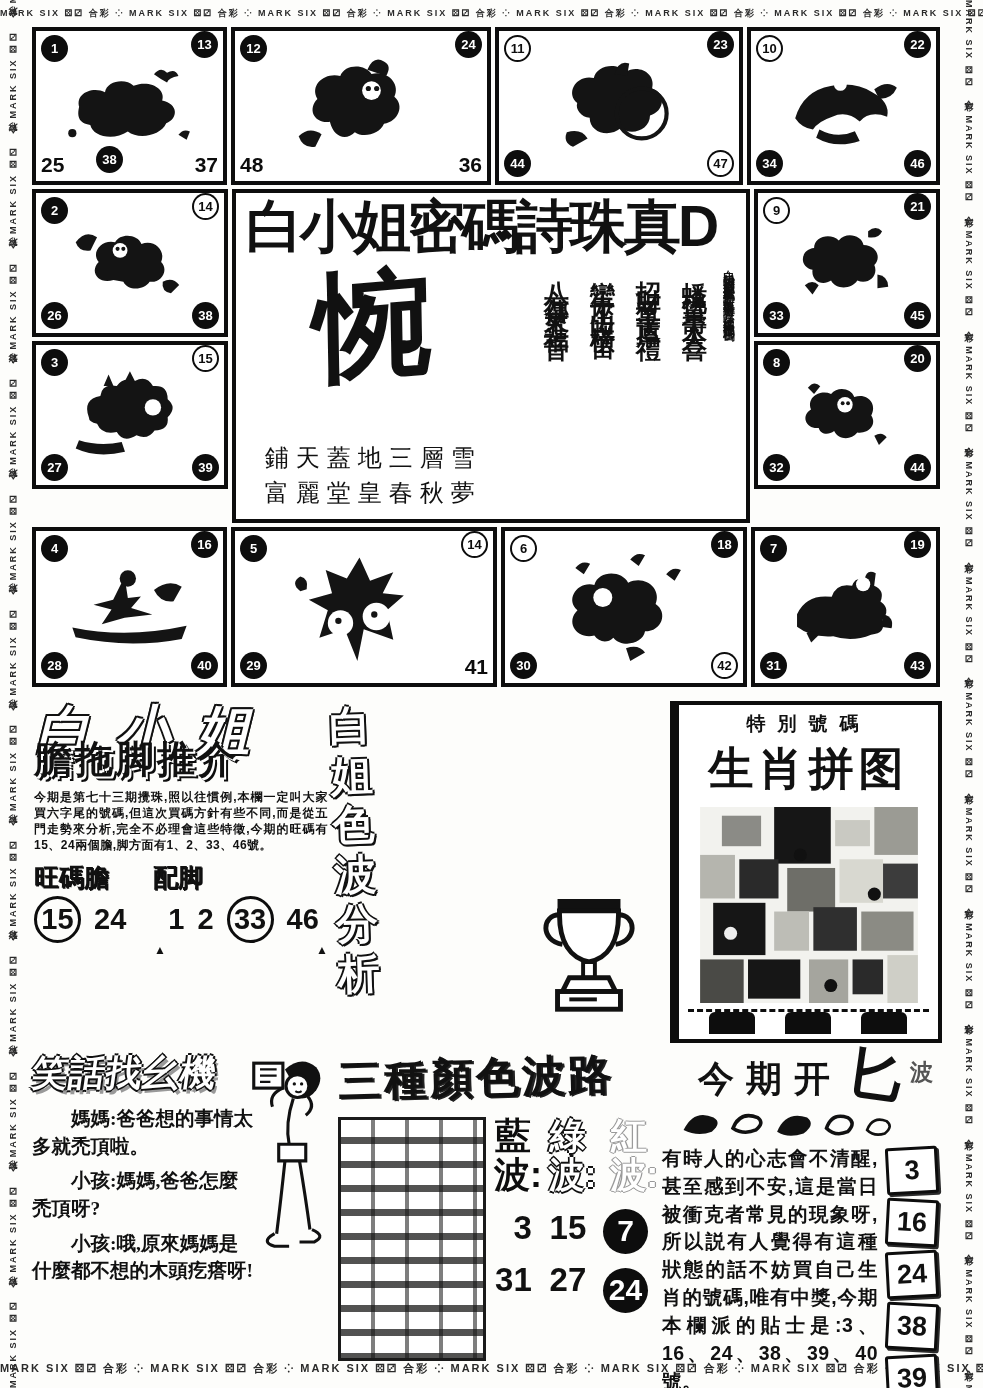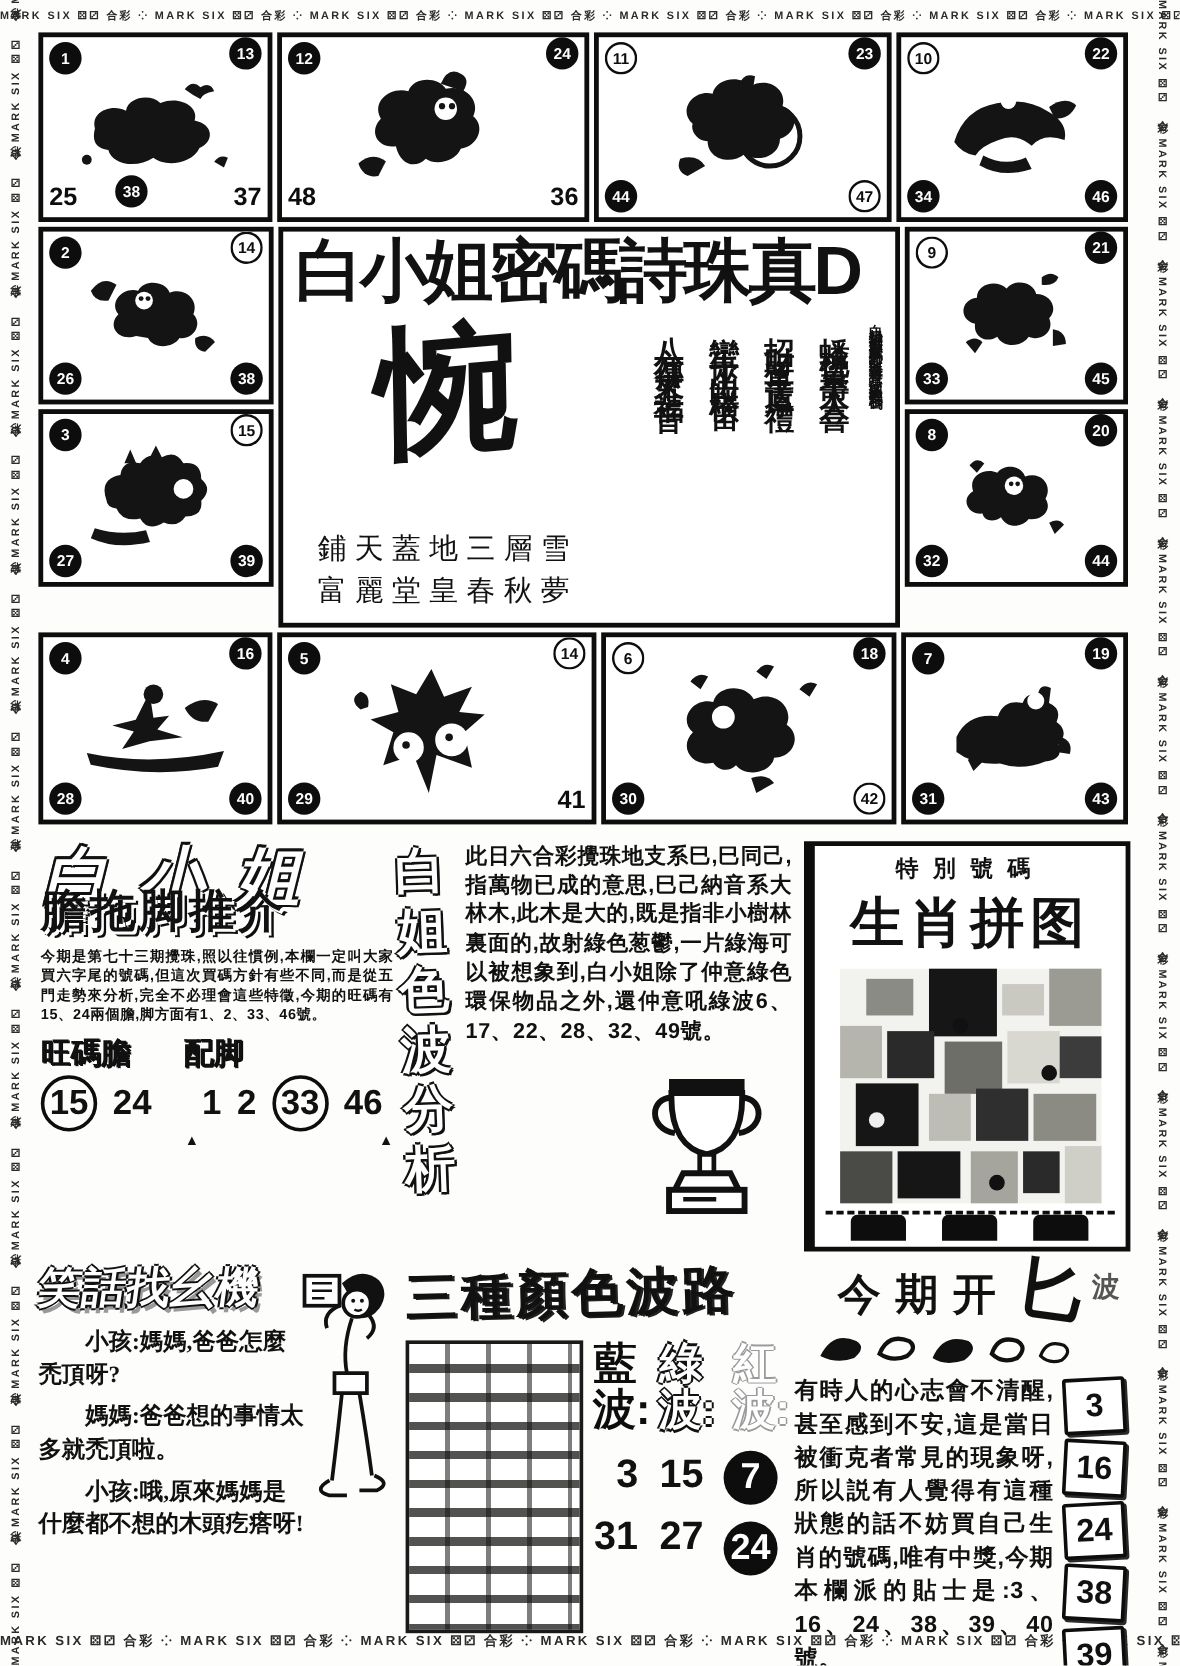--- a/index.html
+++ b/index.html
@@ -378,21 +378,20 @@
           <span>46</span>
         </div>
         <div class="tris">
           <span>▲</span>
           <span>▲</span>
         </div>
       </div>
 
       <div class="col-sebo">
         <div class="sebo-title">白姐色波分析</div>
-        <div class="sebo-body">此日六合彩攪珠地支系巳,巳同己,指萬物已成的意思,巳己納音系大林木,此木是大的,既是指非小樹林裏面的,故射綠色葱鬱,一片綠海可以被想象到,白小姐除了仲意綠色環保物品之外,還仲意吼綠波6、17、22、28、32、49號。</div>
         <svg class="trophy" viewBox="0 0 120 150">
           <path d="M28 10h64v12H28z" fill="#111"></path>
           <path d="M30 22h60v4c0 28-11 44-30 48-19-4-30-20-30-48z" fill="#fff" stroke="#111" stroke-width="5"></path>
           <path d="M30 26C12 26 10 52 33 56" fill="none" stroke="#111" stroke-width="5"></path>
           <path d="M90 26c18 0 20 26-3 30" fill="none" stroke="#111" stroke-width="5"></path>
           <path d="M54 74h12v16H54z" fill="#fff" stroke="#111" stroke-width="4"></path>
           <path d="M40 90h40l7 14H33z" fill="#fff" stroke="#111" stroke-width="5"></path>
           <rect x="28" y="104" width="64" height="18" fill="#fff" stroke="#111" stroke-width="5"></rect>
           <path d="M40 112h28" stroke="#111" stroke-width="4"></path>
         </svg>
@@ -432,22 +431,22 @@
             <i></i>
           </div>
       </div>
     </div>
 
     <div class="bot">
 
       <div class="col-joke">
         <div class="joke-title">笑話找幺機</div>
         <div class="joke-body">
+          <p>媽媽:爸爸想的事情太多就禿頂啦。</p>
           <p>小孩:媽媽,爸爸怎麼禿頂呀?</p>
-          <p>媽媽:爸爸想的事情太多就禿頂啦。</p>
           <p>小孩:哦,原來媽媽是什麼都不想的木頭疙瘩呀!</p>
         </div>
         <svg class="woman" viewBox="0 0 90 200">
           <rect x="14" y="4" width="28" height="24" fill="#fff" stroke="#111" stroke-width="3"></rect>
           <path d="M20 10h16M20 16h16M20 22h10" stroke="#111" stroke-width="2"></path>
           <path d="M44 10q16-14 30-2 8 10 0 22-6 8-14 8" fill="#111"></path>
           <circle cx="56" cy="26" r="11" fill="#fff" stroke="#111" stroke-width="3"></circle>
           <circle cx="53" cy="24" r="1.6" fill="#111"></circle>
             <circle cx="60" cy="24" r="1.6" fill="#111"></circle>
           <path d="M54 31q3 2 6 0" fill="none" stroke="#111" stroke-width="2"></path>

